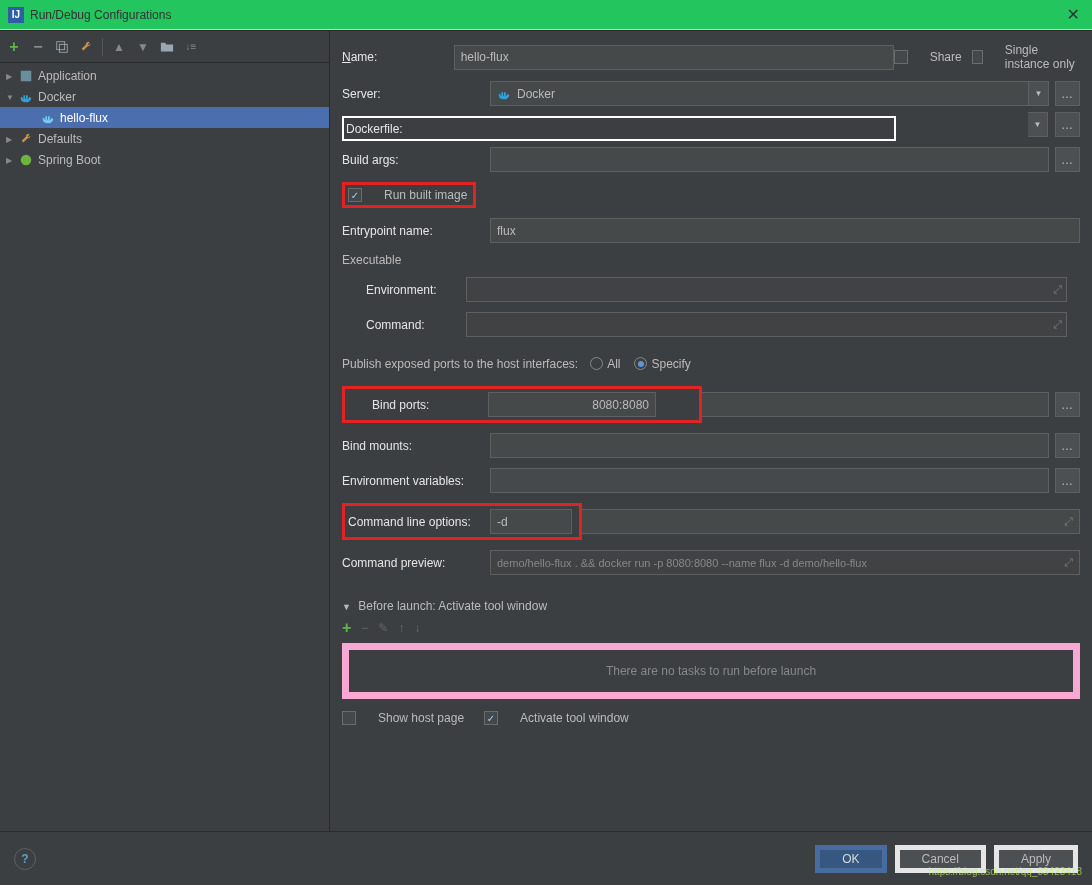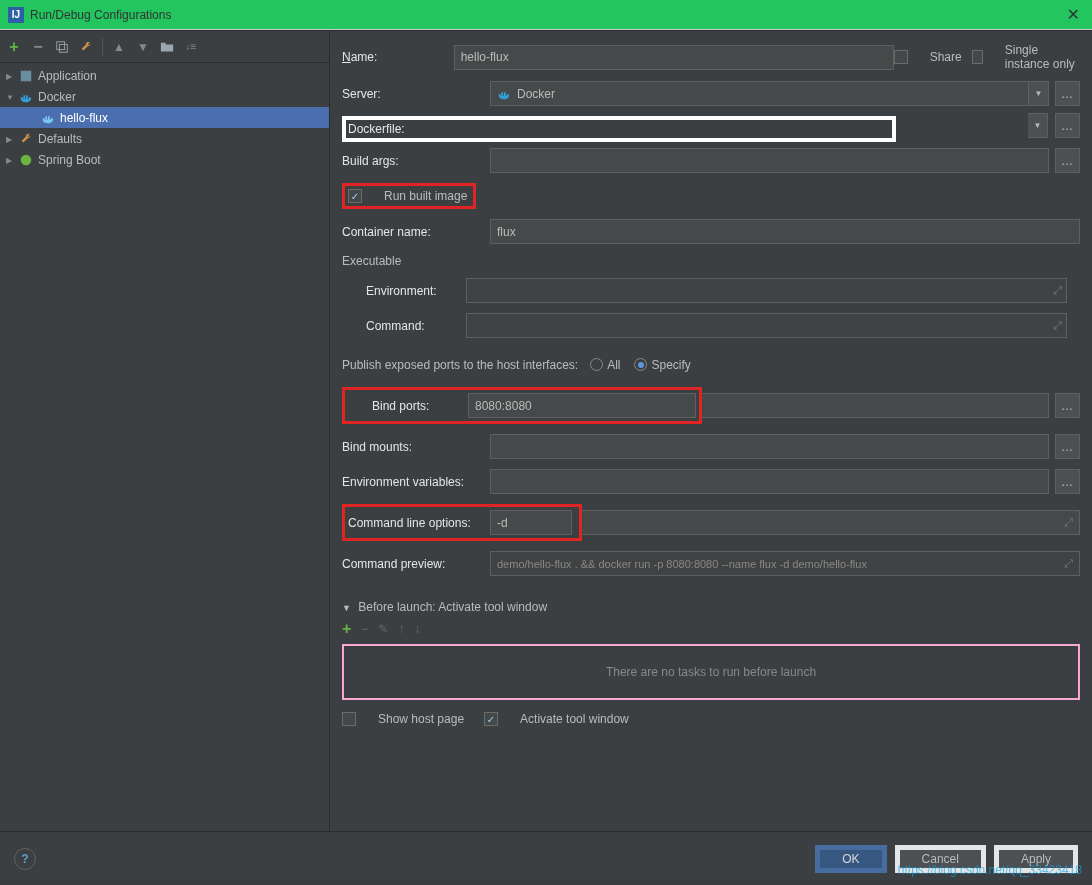--- a/index.html
+++ b/index.html
@@ -41,44 +41,44 @@
   .dropdown-arrow { width: 20px; height: 25px; background: #4c5052; border: 1px solid #5e6060; border-left: none; display: flex; align-items: center; justify-content: center; font-size: 8px; cursor: pointer; }
   .more-btn { width: 25px; height: 25px; background: #4c5052; border: 1px solid #5e6060; margin-left: 6px; display: flex; align-items: center; justify-content: center; cursor: pointer; font-size: 12px; letter-spacing: 1px; }
   .expand-btn { color: #7a7a7a; font-size: 11px; margin-left: 4px; cursor: pointer; }
   
   .checkbox-row { display: flex; align-items: center; gap: 20px; margin-bottom: 10px; }
   .chk { display: flex; align-items: center; gap: 22px; }
   .chk-box { width: 14px; height: 14px; border: 1px solid #6b6b6b; background: #43494a; display: flex; align-items: center; justify-content: center; font-size: 10px; cursor: pointer; }
   .chk-box.checked { color: #a8cfff; }
   .chk-box.checked::after { content: "✓"; }
   
-  .redbox { border: 4px solid #ffffff; padding: 1px; }
+  .redbox { border: 2px solid #ffffff; padding: 1px; }
   .redbox-inline { border: 3px solid #e02424; display: inline-flex; align-items: center; }
   
   .fieldset-label { color: #bbbbbb; margin: 6px 0 10px 0; }
   .sub-row { display: flex; align-items: center; margin-bottom: 10px; }
   .sub-label { width: 124px; padding-left: 24px; }
   
   .radio { width: 13px; height: 13px; border: 1px solid #888; border-radius: 50%; display: inline-flex; align-items: center; justify-content: center; margin-right: 4px; cursor: pointer; }
   .radio.selected::after { content: ""; width: 6px; height: 6px; background: #5c97e0; border-radius: 50%; }
   
   .preview-field { flex: 1; height: 25px; background: #404243; border: 1px solid #5e6060; display: flex; align-items: center; padding: 0 6px; font-family: monospace; font-size: 11px; color: #888; }
   
   .before-launch { margin-top: 24px; }
   .before-arrow { font-size: 9px; margin-right: 4px; }
   .launch-toolbar { display: flex; gap: 10px; margin: 6px 0; align-items: center; }
-  .launch-box { height: 56px; border: 2px solid #f9a8d4; display: flex; align-items: center; justify-content: center; color: #888; margin-bottom: 12px; }
+  .launch-box { height: 56px; border: 7px solid #f9a8d4; display: flex; align-items: center; justify-content: center; color: #888; margin-bottom: 12px; }
   
   .bottom-bar { position: absolute; bottom: 0; left: 0; right: 0; height: 54px; border-top: 1px solid #2b2b2b; display: flex; align-items: center; padding: 0 14px; background: #3c3f41; }
   .help-btn { width: 22px; height: 22px; border: 1px solid #5e6060; border-radius: 11px; display: flex; align-items: center; justify-content: center; color: #5aa0c7; font-weight: bold; cursor: pointer; }
   .spacer { flex: 1; }
   .btn { height: 28px; padding: 0 22px; border: 5px solid #e5e5e5; background: #4c5052; color: #bbb; margin-left: 8px; cursor: pointer; display: flex; align-items: center; }
   .btn.primary { background: #365880; border-color: #466ca0; color: #d8d8d8; }
   
-  .watermark { position: absolute; bottom: 8px; right: 10px; color: #0ea5e9; font-size: 12px; opacity: 0.65; pointer-events: none; }
+  .watermark { position: absolute; bottom: 8px; right: 10px; color: #bef264; font-size: 10px; opacity: 0.65; pointer-events: none; }
   
   .name-input { width: 440px; flex: none; }
   .docker-icon { width: 14px; height: 14px; margin-right: 6px; }
   .app-icon svg, .spring-icon svg, .docker-tree-icon svg, .defaults-icon svg { width: 14px; height: 14px; }
   .divider-vert { width: 1px; height: 18px; background: #555; }
 </style>
 </head>
 <body>
 
 <div class="titlebar">
@@ -211,21 +211,21 @@
     <div style="margin-bottom:10px">
       <span class="redbox-inline" style="padding:3px 6px 3px 3px">
         <span class="chk">
           <span class="chk-box checked"></span>
           <span>Run built image</span>
         </span>
       </span>
     </div>
 
     <div class="form-row">
-      <div class="form-label">Container name:</div>
+      <div class="form-label">Entrypoint name:</div>
       <input class="form-input" value="flux" style="">
     </div>
 
     <div class="fieldset-label">Executable</div>
 
     <div class="sub-row">
       <div class="form-label sub-label">Environment:</div>
       <input class="form-input dark" style="">
       <span class="expand-btn" style="position:relative; left:-18px">⤢</span>
     </div>
@@ -241,21 +241,21 @@
       <span class="radio"></span>
       <span>All</span>
       <span style="width:14px"></span>
       <span class="radio selected"></span>
       <span>Specify</span>
     </div>
 
     <div style="display:flex; align-items:center; margin-bottom:10px">
       <div class="redbox-inline" style="padding:3px; width:360px">
         <div class="form-label sub-label" style="width:140px">Bind ports:</div>
-        <input class="form-input" style="width: 228px; flex: 0 0 auto;" value="8080:8080">
+        <input class="form-input" style="width: 168px; flex: 0 0 auto; text-align: right;" value="8080:8080">
       </div>
       <div style="flex:1; height:25px; background:#45494a; border:1px solid #5e6060; border-left:none"></div>
       <div class="more-btn">…</div>
     </div>
 
     <div class="form-row">
       <div class="form-label">Bind mounts:</div>
       <input class="form-input" style="">
       <div class="more-btn">…</div>
     </div>

